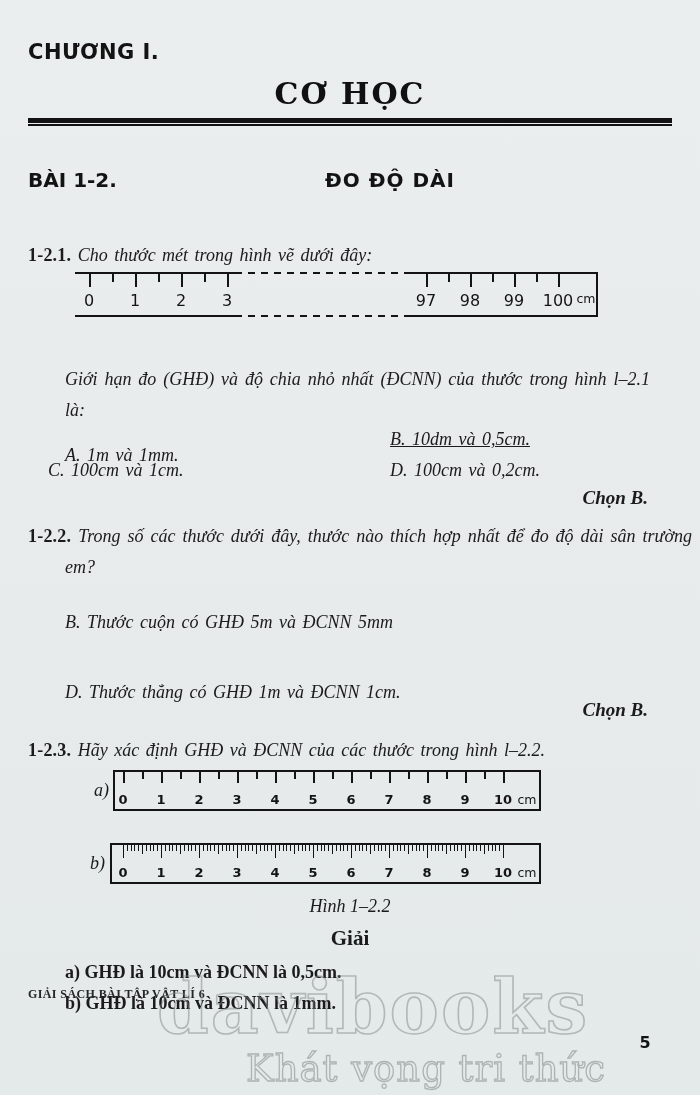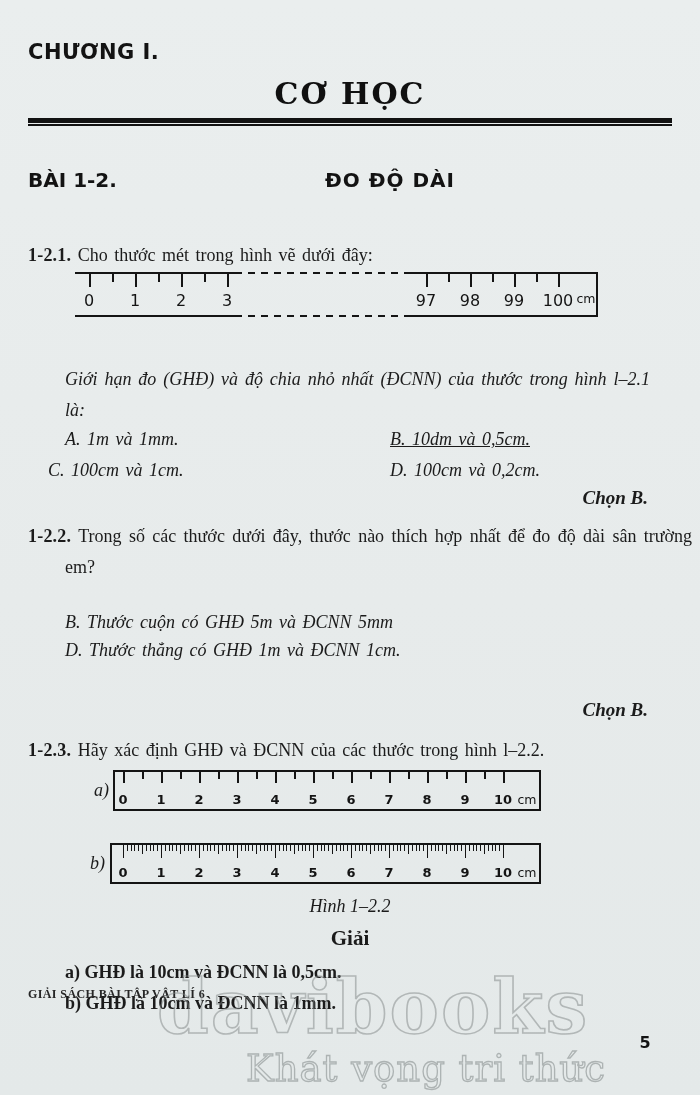--- a/index.html
+++ b/index.html
@@ -13,21 +13,21 @@
   .chapter{left:28px;top:40px;font:700 21px "DejaVu Sans",sans-serif;letter-spacing:.5px;color:#131313;}
   .main-title{left:0;top:76px;width:700px;text-align:center;font:700 30px "DejaVu Serif",serif;letter-spacing:2px;color:#101010;}
   .rule{left:28px;top:118px;width:644px;}
   .rule .a{height:4.5px;background:#121212;}
   .rule .b{height:1.6px;background:#121212;margin-top:1.6px;}
   .lesson-number{left:28px;top:168px;font:700 20px "DejaVu Sans",sans-serif;color:#131313;}
   .lesson-title{left:80px;top:168px;width:620px;text-align:center;font:700 20px "DejaVu Sans",sans-serif;letter-spacing:1px;color:#131313;}
   
   .prob{margin:0;font-size:18px;line-height:31px;word-spacing:2px;}
   .pnum{font-style:normal;font-weight:700;font-size:18px;letter-spacing:.2px;}
-  .itxt{}
+  .itxt{font-style:italic;}
   .hang{padding-left:37px;text-indent:-37px;text-align:justify;}
   .qtext{left:65px;width:585px;margin:0;font-style:italic;font-size:18px;line-height:31px;text-align:justify;word-spacing:2px;}
   .opt{font-style:italic;font-size:18px;line-height:22px;word-spacing:2px;}
   .answer{font-style:italic;font-weight:700;font-size:19px;}
   .caption{left:0;width:700px;text-align:center;font-style:italic;font-size:18px;}
   .solhead{left:0;width:700px;text-align:center;font:700 21px "Liberation Serif",serif;}
   .sol{font-weight:700;font-size:18px;}
   
   .fig{position:absolute;}
   #fig1{left:75px;top:272px;width:523px;height:45px;}
@@ -97,31 +97,31 @@
       <div class="tick" style="left: 439px; width: 2px; height: 13px;"></div>
       <span class="r1num" style="left: 439px;">99</span>
       <div class="tick" style="left: 461px; width: 2px; height: 8px;"></div>
       <div class="tick" style="left: 483px; width: 2px; height: 13px;"></div>
       <span class="r1num" style="left: 483px;">100</span>
       <span class="r1num runit" style="left: 511px;">cm</span>
     </div>
 
   <p class="abs qtext" style="top:364px;">Giới hạn đo (GHĐ) và độ chia nhỏ nhất (ĐCNN) của thước trong hình l–2.1 là:</p>
 
-  <div class="abs opt" style="left:65px;top:428px;text-align:right;">A. 1m và 1mm.</div>
+  <div class="abs opt" style="left:65px;top:444px;text-align:right;">A. 1m và 1mm.</div>
   <div class="abs opt" style="left:390px;top:428px;text-decoration:underline;">B. 10dm và 0,5cm.</div>
   <div class="abs opt" style="left:48px;top:459px;">C. 100cm và 1cm.</div>
   <div class="abs opt" style="left:390px;top:459px;">D. 100cm và 0,2cm.</div>
 
   <div class="abs answer" style="right:52px;top:487px;">Chọn B.</div>
 
   <p class="abs prob hang" style="left:28px;top:521px;width:627px;"><b class="pnum">1-2.2.</b> <span class="itxt">Trong số các thước dưới đây, thước nào thích hợp nhất để đo độ dài sân trường em?</span></p>
 
   <div class="abs opt" style="left:65px;top:611px;">B. Thước cuộn có GHĐ 5m và ĐCNN 5mm</div>
-  <div class="abs opt" style="left:65px;top:639px;">D. Thước thẳng có GHĐ 1m và ĐCNN 1cm.</div>
+  <div class="abs opt" style="left:65px;top:681px;">D. Thước thẳng có GHĐ 1m và ĐCNN 1cm.</div>
 
   <div class="abs answer" style="right:52px;top:699px;">Chọn B.</div>
 
   <p class="abs prob" style="left:28px;top:735px;width:640px;"><b class="pnum">1-2.3.</b> <span class="itxt">Hãy xác định GHĐ và ĐCNN của các thước trong hình l–2.2.</span></p>
 
   <div class="abs sidelabel" style="left:94px;top:780px;">a)</div>
   <div class="fig" id="fig2a">
       <div class="tick" style="left: 8px; width: 1.6px; height: 11px;"></div>
       <div class="tick" style="left: 27px; width: 1.6px; height: 7px;"></div>
       <div class="tick" style="left: 46px; width: 1.6px; height: 11px;"></div>

